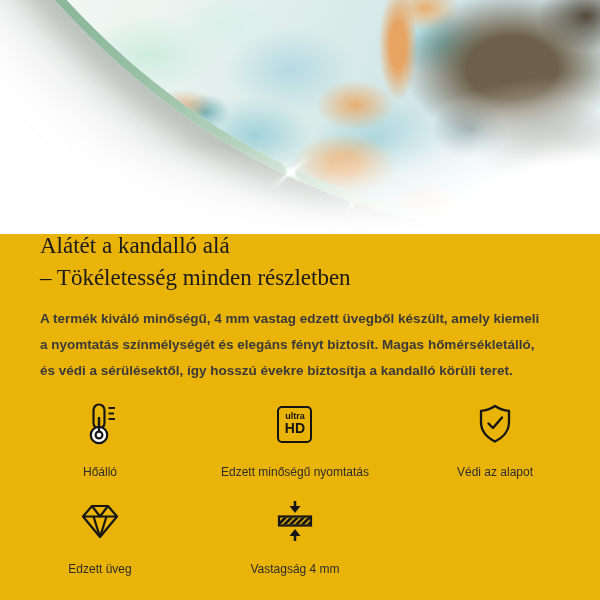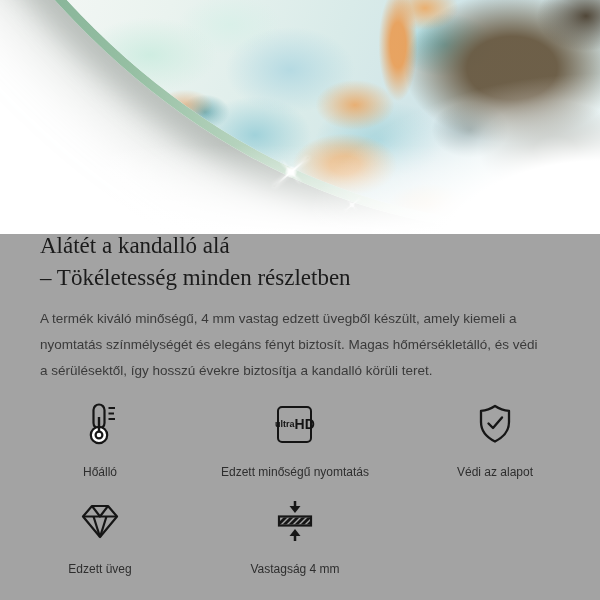--- a/index.html
+++ b/index.html
@@ -1,16 +1,16 @@
 <!DOCTYPE html>
 <html><head>
 <meta charset="utf-8">
 <style>
   html,body{margin:0;padding:0;background:#fff;}
-  .page{position:relative;width:600px;height:600px;overflow:hidden;background:#a3a3a3;
+  .page{position:relative;width:600px;height:600px;overflow:hidden;background:#eab308;
         font-family:"Liberation Sans",sans-serif;}
 
   
   .hero{position:relative;height:234px;overflow:hidden;background:#fff;}
   .disc{position:absolute;left:-216px;top:-1767px;width:1511px;height:2000px;border-radius:50%;
         background:linear-gradient(100deg,#e3efe5 8%,#a9cbb3 18%,#7fae92 27%,#96bfa3 36%,
                    #c6ddcb 46%,#e9f2ea 58%,#f3f7f3 70%);
         box-shadow:-14px 16px 26px rgba(125,135,128,.40),-30px 34px 60px rgba(150,160,154,.28);}
   .disc-art{position:absolute;inset:9px;border-radius:50%;overflow:hidden;background:#e4f0ee;}
   .art{position:absolute;left:207px;top:1758px;width:660px;height:310px;
@@ -46,30 +46,30 @@
       background:linear-gradient(90deg,rgba(255,255,255,0),#fff 50%,rgba(255,255,255,0));
       transform:rotate(48deg);box-shadow:0 0 3px rgba(255,255,255,.8);}
   .sparkle .core{position:absolute;left:-6px;top:-6px;width:12px;height:12px;border-radius:50%;
       background:radial-gradient(circle,#fff 25%,rgba(255,255,255,.5) 55%,rgba(255,255,255,0) 78%);}
   .sparkle.small{transform:scale(.45);opacity:.85;}
 
   
   .content{padding:0 40px;}
   .title{font-family:"Liberation Serif",serif;font-weight:400;color:#1b1b1b;
          font-size:23px;line-height:32px;margin:-4px 0 12px 0;}
-  .desc{font-size:13.5px;line-height:26px;color:#3a3a3a;margin:0;max-width:505px;}
+  .desc{font-size:13.5px;line-height:26px;color:#3a3a3a;margin:0;max-width:505px;font-weight:bold;}
 
   
   .features{margin-top:19px;display:grid;grid-template-columns:120px 1fr 130px;
             row-gap:21px;justify-items:center;}
   .feature{display:flex;flex-direction:column;align-items:center;}
   .f-icon{height:42px;display:flex;align-items:center;justify-content:center;color:#161616;}
   .f-label{margin-top:20px;font-size:12px;line-height:14px;color:#2e2e2e;white-space:nowrap;}
   .hd-badge{width:31px;height:33px;border:2.5px solid #141414;border-radius:5px;
-            display:flex;flex-direction:row;align-items:center;justify-content:center;color:#141414;}
+            display:flex;flex-direction:column;align-items:center;justify-content:center;color:#141414;}
   .hd-badge .t1{font-size:9px;font-weight:bold;line-height:9px;}
   .hd-badge .t2{font-size:14px;font-weight:bold;line-height:15px;letter-spacing:.2px;}
   svg{display:block;}
 </style>
 </head>
 <body>
 
 <div class="page">
 
   <div class="hero">

